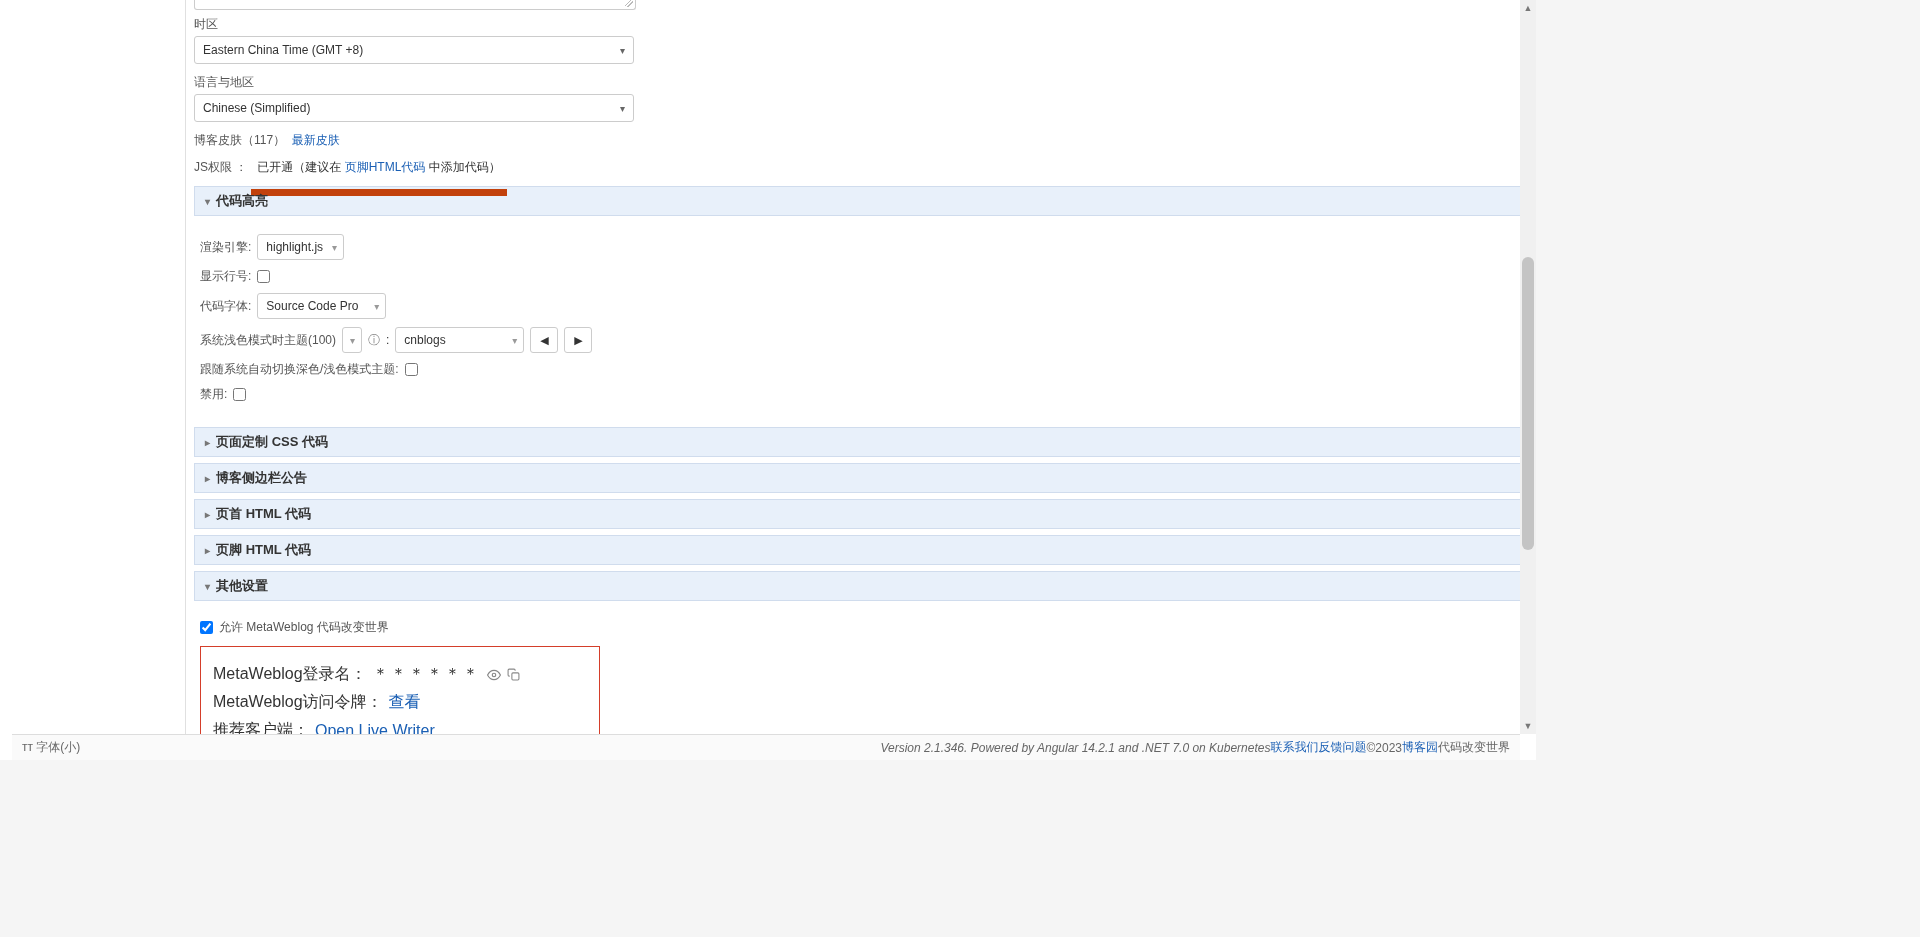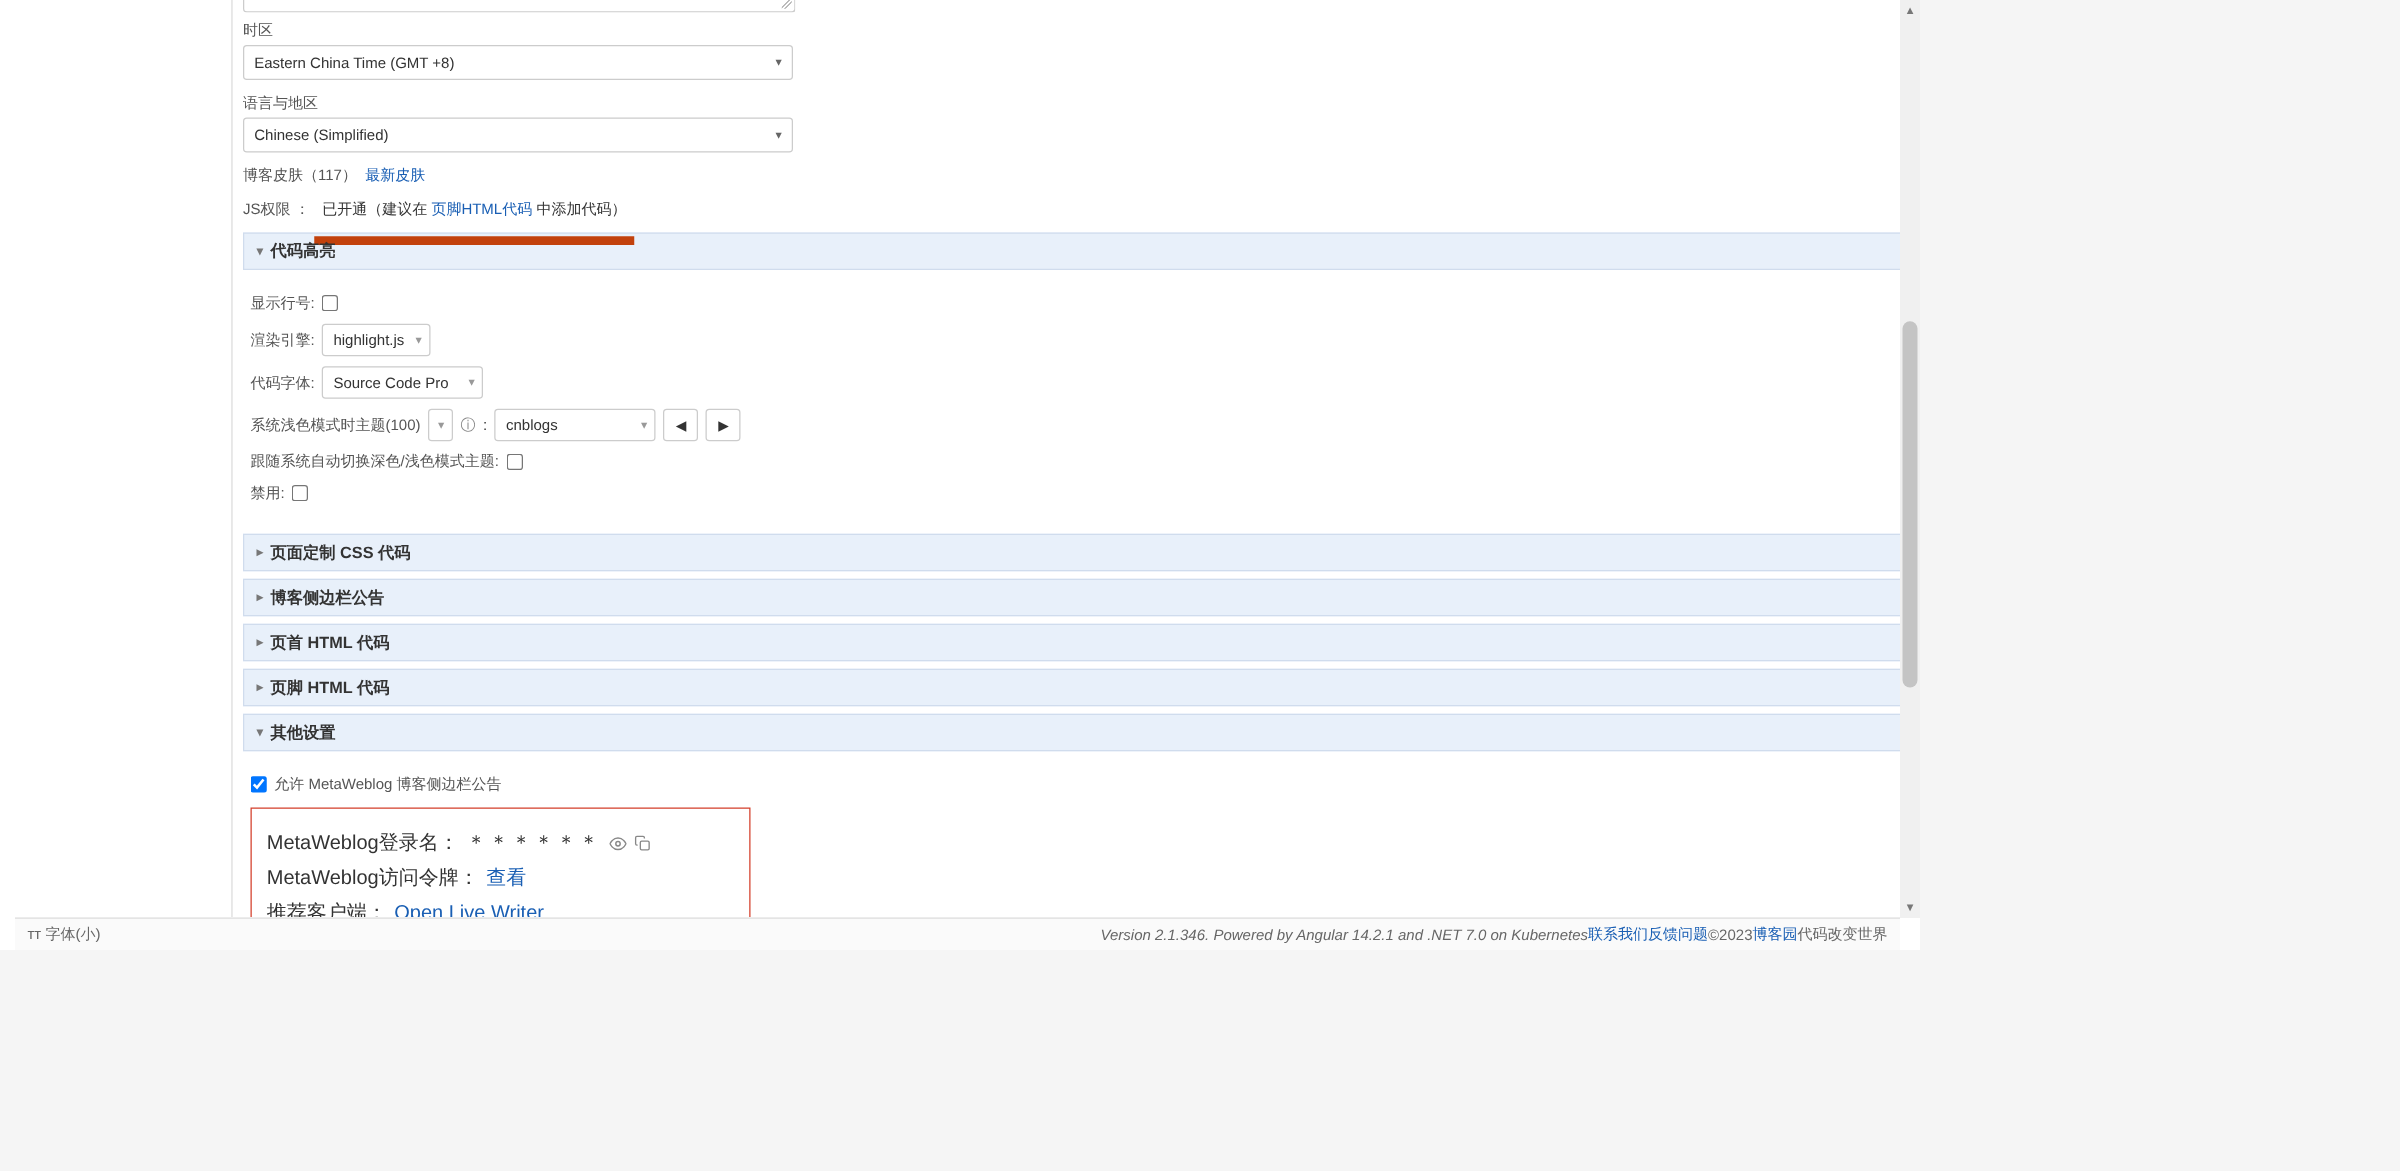--- a/index.html
+++ b/index.html
@@ -267,28 +267,28 @@
           <span>中添加代码）</span>&nbsp;&nbsp;
         </span>
       </div>
 
       <div class="section-header">
         <span class="caret">▾</span>
         <span>代码高亮</span>
       </div>
       <div class="section-body">
         <div class="row-inline">
-          <span class="inline-label">显示行号:</span>
-          <input type="checkbox" class="checkbox" style="">
-        </div>
-        <div class="row-inline">
           <span class="inline-label">渲染引擎:</span>
           <div class="small-select">
             <span>highlight.js</span>
           </div>
+        </div>
+        <div class="row-inline">
+          <span class="inline-label">显示行号:</span>
+          <input type="checkbox" class="checkbox" style="">
         </div>
         <div class="row-inline">
           <span class="inline-label">代码字体:</span>
           <div class="small-select wide-select">
             <span>Source Code Pro</span>
           </div>
         </div>
         <div class="row-inline">
           <span class="inline-label">系统浅色模式时主题(100)</span>
           <span class="small-select" style="padding:0 14px 0 4px;color:#999"></span>
@@ -327,21 +327,21 @@
         <span>页脚 HTML 代码</span>
       </div>
 
       <div class="section-header">
         <span class="caret">▾</span>
         <span>其他设置</span>
       </div>
       <div class="section-body">
         <div class="row-inline">
           <input type="checkbox" class="checkbox" checked="" style="">
-          <span class="inline-label">允许 MetaWeblog 博客侧边栏公告</span>
+          <span class="inline-label">允许 MetaWeblog 代码改变世界</span>
         </div>
 
         <div class="red-box">
           <div class="info-line">
             <span>MetaWeblog登录名：</span>
             <span style="letter-spacing:2px">＊＊＊＊＊＊</span>
             <span class="icon-sm">
               <svg width="14" height="14" viewBox="0 0 24 24" fill="none" stroke="currentColor" stroke-width="2">
                   <path d="M1 12s4-8 11-8 11 8 11 8-4 8-11 8-11-8-11-8z"></path>
                   <circle cx="12" cy="12" r="3"></circle>

